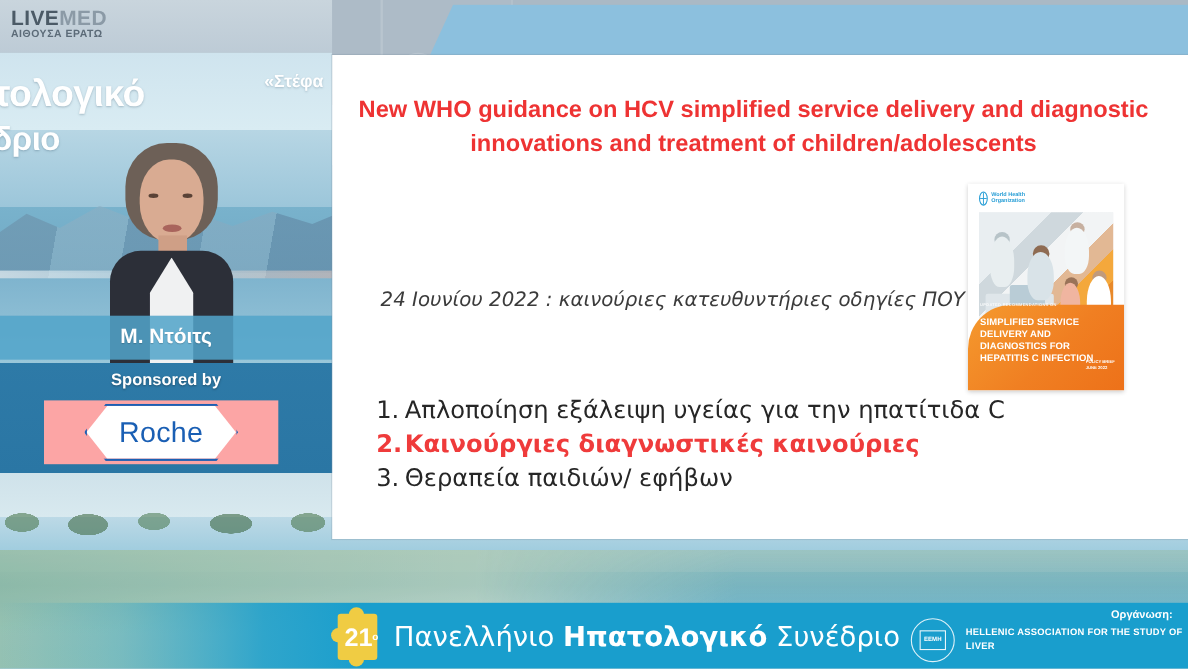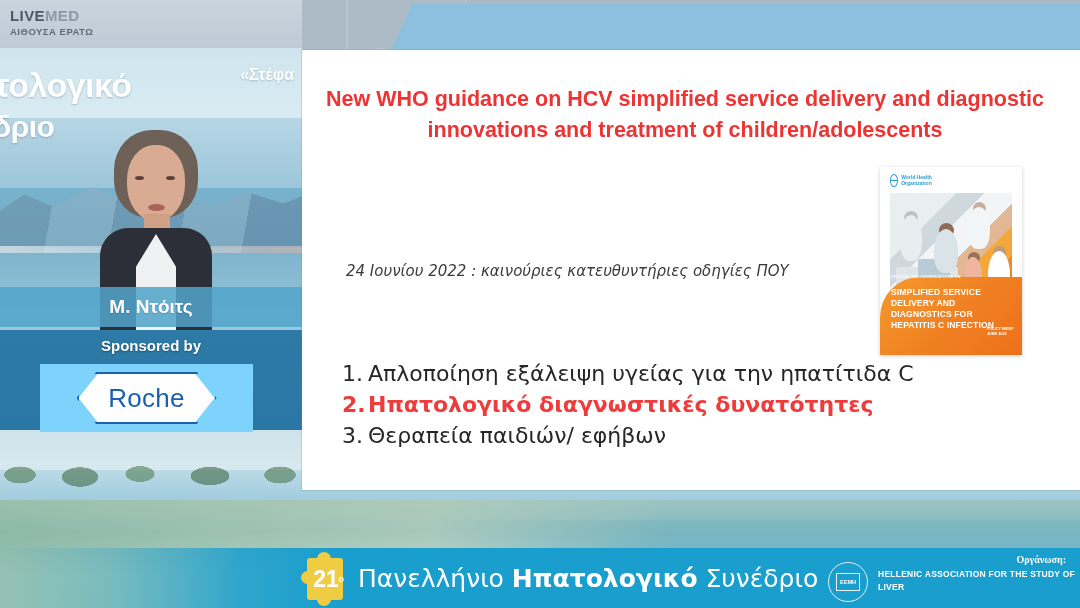--- a/index.html
+++ b/index.html
@@ -77,21 +77,21 @@
   .video-panel {
     position: absolute; left: 0; top: 0; width: 302px; height: 330px;
     overflow: hidden;
   }
   .video-head {
     position: absolute; left: 0; top: 0; width: 302px; height: 48px;
     background: linear-gradient(180deg, #c9d5dd, #bdcbd6);
   }
   .livemed {
     position: absolute; left: 10px; top: 7px;
-    font-size: 15px; font-weight: bold; letter-spacing: .4px; text-align: center;
+    font-size: 19px; font-weight: bold; letter-spacing: .4px; text-align: center;
   }
   .livemed .live { color: #4b5a66; }
   .livemed .med  { color: #8b9aa6; }
   .livemed-sub {
     position: absolute; left: 10px; top: 26px;
     font-size: 9.5px; font-weight: bold; color: #5c6b78; letter-spacing: .5px;
   }
   .video-feed {
     position: absolute; left: 0; top: 48px; width: 302px; height: 282px;
     background:
@@ -182,22 +182,22 @@
   }
 
   
   .sponsored-label {
     position: absolute; left: 0; top: 337px; width: 302px;
     text-align: center; color: #ffffff;
     font-size: 15px; font-weight: bold;
     text-shadow: 0 1px 2px rgba(0,0,0,.35);
   }
   .sponsor-card {
-    position: absolute; left: 40px; top: 364px; width: 213px; height: 68px;
-    background: #7dd3fc;
+    position: absolute; left: 40px; top: 364px; width: 213px; height: 58px;
+    background: #fca5a5;
     display: flex; align-items: center; justify-content: center;
   }
   .roche-logo { position: relative; width: 140px; height: 52px; }
   .roche-hex {
     position: absolute; left: 0; top: 0; width: 140px; height: 52px;
     border: 2px solid #1a5fb4;
     clip-path: polygon(14% 0, 86% 0, 100% 50%, 86% 100%, 14% 100%, 0 50%);
     background: transparent;
   }
   .roche-hex-inner {
@@ -218,21 +218,21 @@
     box-shadow: 0 0 0 1px rgba(120,140,155,.25);
     overflow: hidden;
   }
   .slide-title {
     position: absolute; left: 22px; top: 34px; width: 722px;
     text-align: center; color: #ee3333;
     font-size: 21.5px; font-weight: bold; line-height: 1.42;
   }
   .slide-date {
     position: absolute; left: 44px; top: 212px;
-    color: #3b3b3b; font-size: 15px; font-style: italic;
+    color: #3b3b3b; font-size: 18px; font-style: italic;
     font-family: "DejaVu Sans", sans-serif;
   }
 
   
   .who-cover {
     position: absolute; left: 578px; top: 117px; width: 142px; height: 188px;
     background: #ffffff;
     box-shadow: 0 1px 4px rgba(0,0,0,.2);
     overflow: hidden;
   }
@@ -351,21 +351,21 @@
   }
   .footer-title {
     position: absolute; left: 358px; top: 16px;
     color: #ffffff; font-size: 25px; white-space: nowrap;
     font-family: "DejaVu Sans", sans-serif;
   }
   .footer-title .b { font-weight: bold; }
   .organizer-label {
     position: absolute; right: 14px; top: 6px;
     color: #ffffff; font-size: 10px; font-weight: bold;
-    font-family: Liberation Serif, serif;
+    font-family: Liberation Sans, sans-serif;
   }
   .eemh-logo {
     position: absolute; left: 828px; top: 14px; width: 40px; height: 40px;
     border-radius: 50%; border: 1.5px solid rgba(255,255,255,.85);
     display: flex; align-items: center; justify-content: center;
   }
   .eemh-inner {
     width: 24px; height: 18px;
     border: 1px solid rgba(255,255,255,.9);
     display: flex; align-items: center; justify-content: center;
@@ -474,21 +474,21 @@
       <div class="who-badge">POLICY BRIEF JUNE 2022</div>
     </div>
 
     <div class="slide-list">
       <div class="list-row">
         <span class="num">1.</span>
         <span>Απλοποίηση εξάλειψη υγείας για την ηπατίτιδα C</span>
       </div>
       <div class="list-row hl">
         <span class="num">2.</span>
-        <span>Ηπατολογικό διαγνωστικές δυνατότητες</span>
+        <span>Καινούργιες διαγνωστικές καινούριες</span>
       </div>
       <div class="list-row">
         <span class="num">3.</span>
         <span>Θεραπεία παιδιών/ εφήβων</span>
       </div>
     </div>
   </div>
 
   <div class="footer">
     <div class="footer-bg"></div>

